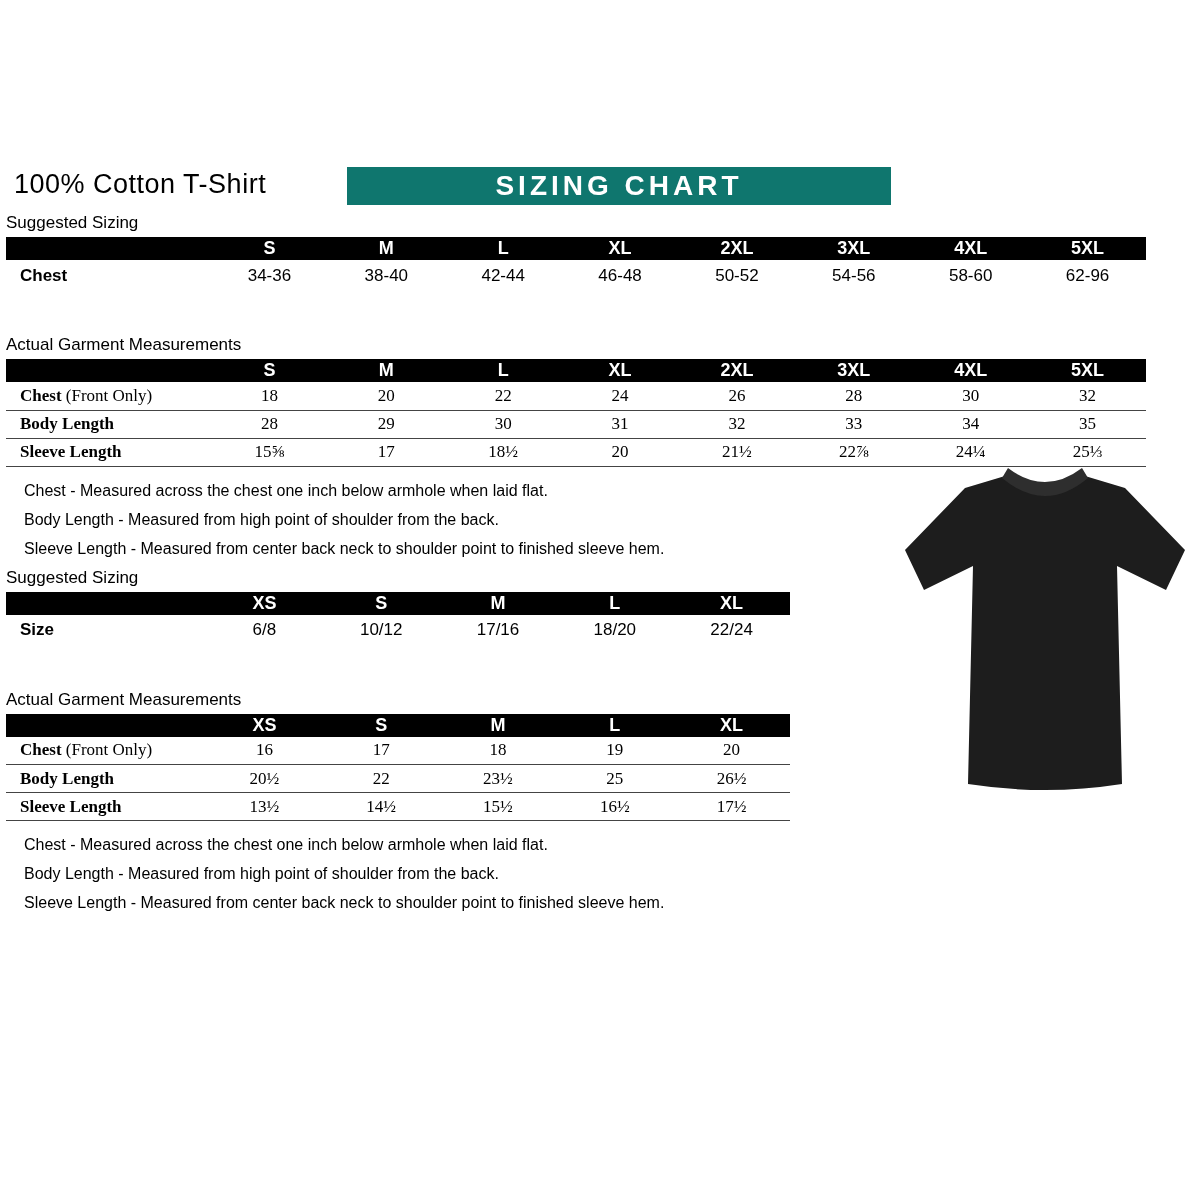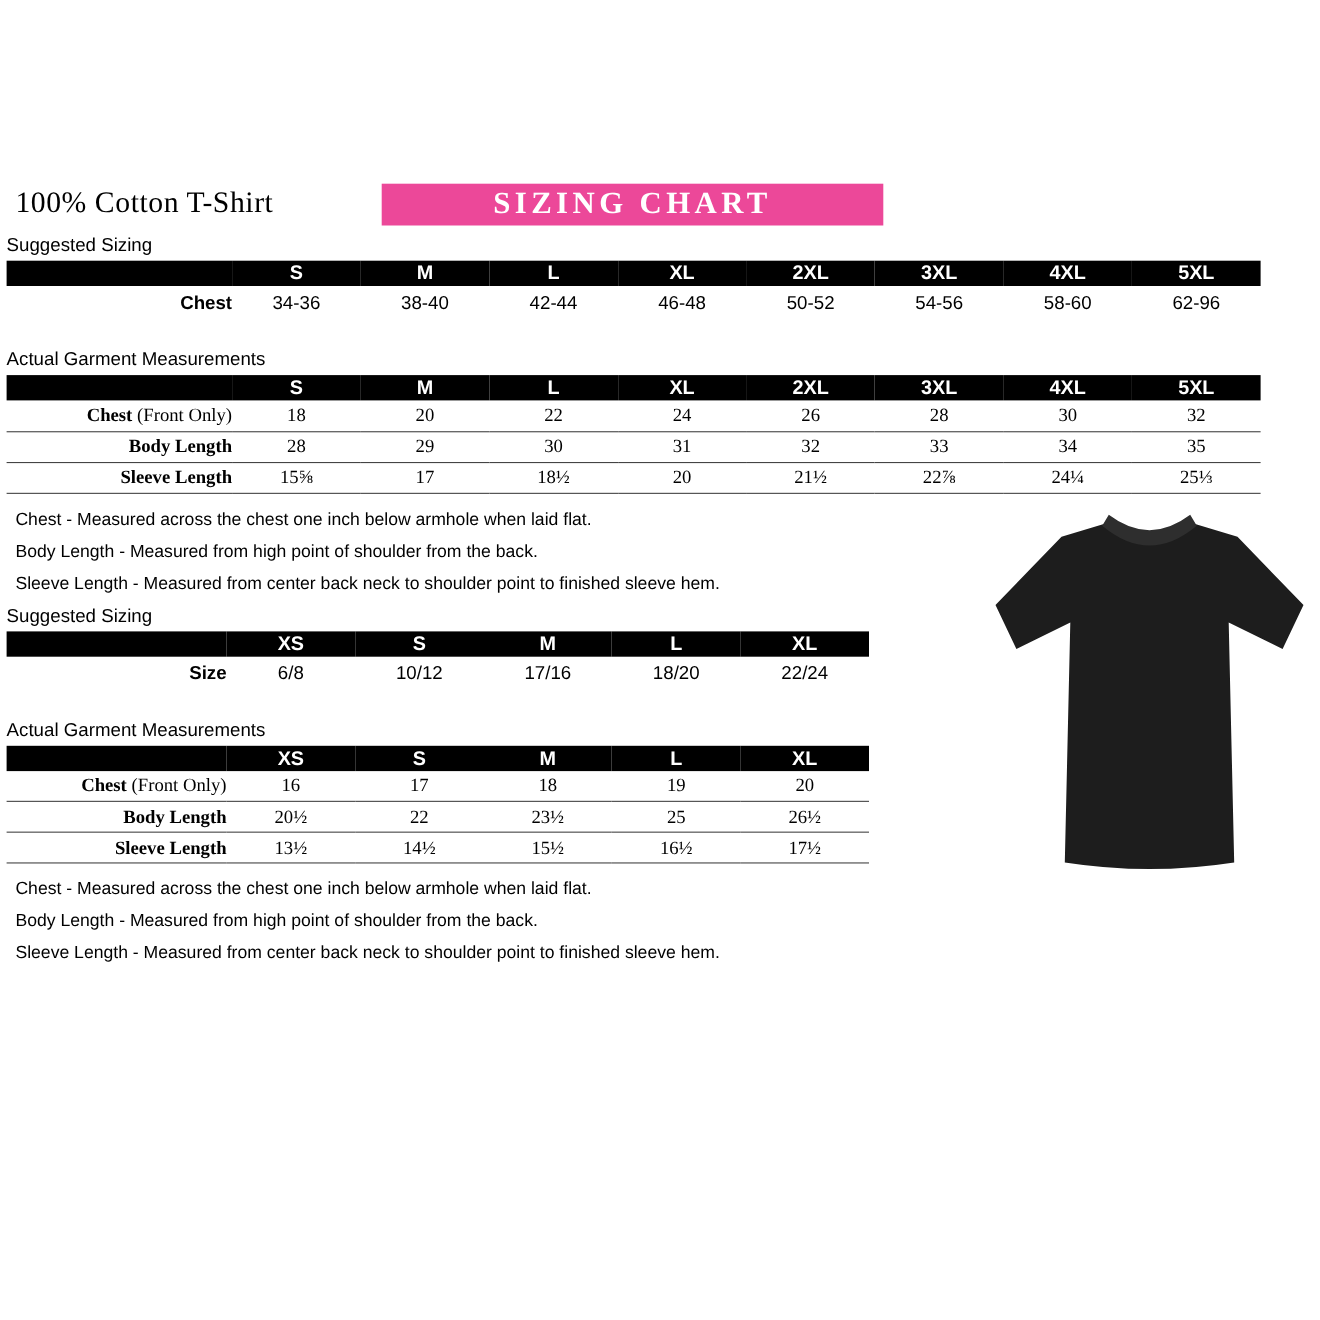--- a/index.html
+++ b/index.html
@@ -7,59 +7,59 @@
   body {
     width: 1200px; height: 1200px;
     background: #ffffff;
     color: #000000;
     font-family: "Liberation Sans", sans-serif;
     position: relative;
     overflow: hidden;
   }
   .content { position: absolute; top: 167px; left: 0; width: 1200px; }
 
-  .top-row { position: relative; height: 46px; font-family: Liberation Serif, serif; }
+  .top-row { position: relative; height: 46px; }
   .page-title {
     position: absolute; left: 14px; top: 2px;
     margin: 0; font-size: 27px; font-weight: 400; letter-spacing: 0.5px;
   }
   .banner {
     position: absolute; left: 347px; top: 0;
-    width: 456px; height: 38px;
-    background: #ec4899; color: #fff;
+    width: 544px; height: 38px;
+    background: #0f766e; color: #fff;
     font-size: 28px; font-weight: 800; letter-spacing: 4px;
     text-align: center; line-height: 38px;
   }
 
   .section-label { margin: 0 0 4px 6px; font-size: 17px; line-height: 20px; }
-  .gap-lg { margin-top: 26px; }
+  .gap-lg { margin-top: 44px; }
 
   table.size-table {
     border-collapse: collapse; table-layout: fixed;
     margin-left: 6px; font-size: 17px;
   }
   table.size-table.adult { width: 1140px; }
   table.size-table.youth { width: 784px; }
   table.adult col.c-label { width: 205px; }
   table.youth col.c-label { width: 200px; }
 
   .size-table th {
     background: #000; color: #fff;
     font-weight: 700; font-size: 18px;
     height: 23px; padding: 0; text-align: center; line-height: 23px;
   }
   .size-table td { text-align: center; padding: 0; }
   .suggested td { height: 31px; }
   .bordered td { height: 28px; }
   .bordered tbody tr { border-bottom: 1.5px solid #444; font-family: Liberation Serif, serif; }
-  td.rowlabel { text-align: right; padding-left: 14px; }
+  td.rowlabel { text-align: left; padding-left: 14px; }
   .bold { font-weight: 700; }
   .suffix { font-weight: 400; }
 
-  .notes { margin: 14px 0 0 14px; }
+  .notes { margin: 14px 0 0 24px; }
   .notes p { margin: 0 0 9px 0; font-size: 16px; line-height: 20px; }
 
   .youth-title {
     margin: 14px 0 0 2px;
     font-size: 26px; font-weight: 700; line-height: 30px;
   }
   .youth-sub { margin-top: 8px; }
 
   .tshirt {
     position: absolute; left: 890px; top: 295px; 

